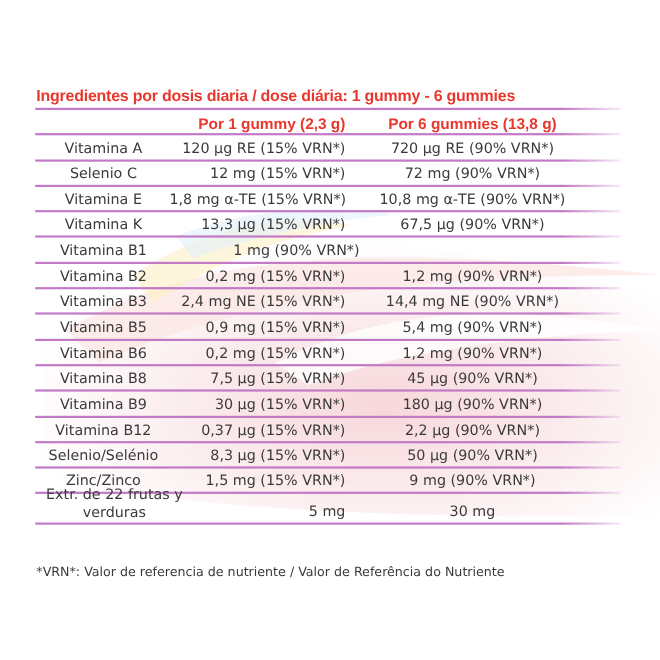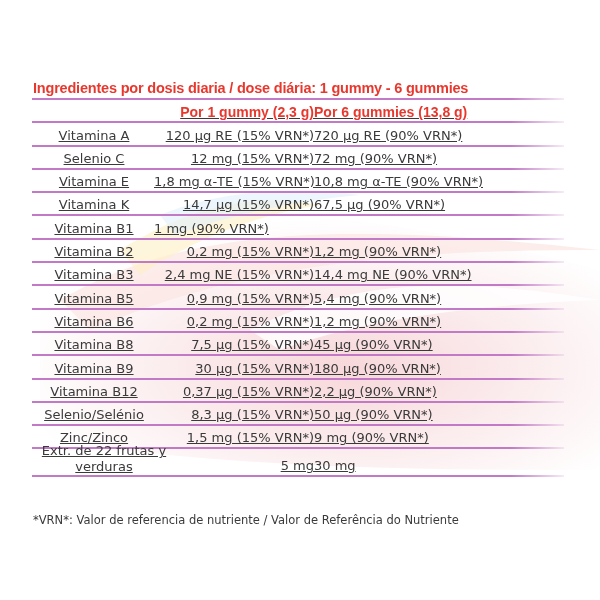--- a/index.html
+++ b/index.html
@@ -5,24 +5,24 @@
     html, body { margin: 0; padding: 0; background: #ffffff; }
     body { width: 600px; height: 600px; position: relative; overflow: hidden;
            font-family: "DejaVu Sans", sans-serif; color: #3a3a3a; }
     .bg { position: absolute; left: 0; top: 0; width: 600px; height: 600px; z-index: 0; }
     .panel { position: absolute; left: 32px; top: 78px; width: 532px; z-index: 1; }
     .title { color: #e8382e; font-family: "Liberation Sans", sans-serif; font-weight: bold;
              font-size: 14.5px; letter-spacing: -0.2px; height: 20px; line-height: 20px;
              padding-left: 1px; white-space: nowrap; }
     .rule { height: 2px; background: linear-gradient(to right, #c27ac6 0%, #c27ac6 90%, rgba(194,122,198,0.15) 100%); }
     .row { display: flex; align-items: flex-end; height: 21.3px; font-size: 13px;
-           line-height: 18px; white-space: nowrap; text-decoration: underline; }
+           line-height: 18px; white-space: nowrap; }
     .row .c1 { width: 120px; padding-left: 2px; text-align: center; }
     .row .c2 { width: 160px; text-align: right; }
-    .row .c3 { width: 231px; text-align: left; }
+    .row .c3 { width: 231px; text-align: center; }
     .hdr { color: #e8382e; font-family: "Liberation Sans", sans-serif; font-weight: bold; font-size: 14px; }
     .row.tall { height: 26px; align-items: flex-end; }
     .row.tall .c1 { line-height: 16px; white-space: normal; }
     .footnote { position: absolute; left: 33px; top: 513px; font-size: 11.5px; color: #3a3a3a;
                 z-index: 1; white-space: nowrap; text-align: right; }
   </style>
 </head>
 <body>
 
 <svg class="bg" viewBox="0 0 600 600" xmlns="http://www.w3.org/2000/svg">
@@ -66,21 +66,21 @@
 
   <div class="row">
     <div class="c1">Vitamina E</div>
     <div class="c2">1,8 mg α-TE (15% VRN*)</div>
     <div class="c3">10,8 mg α-TE (90% VRN*)</div>
   </div>
   <div class="rule"></div>
 
   <div class="row">
     <div class="c1">Vitamina K</div>
-    <div class="c2">14,7 µg (15% VRN*)</div>
+    <div class="c2">13,3 µg (15% VRN*)</div>
     <div class="c3">67,5 µg (90% VRN*)</div>
   </div>
   <div class="rule"></div>
 
   <div class="row">
     <div class="c1">Vitamina B1</div>
     <div class="c3">1 mg (90% VRN*)</div>
   </div>
   <div class="rule"></div>
 

